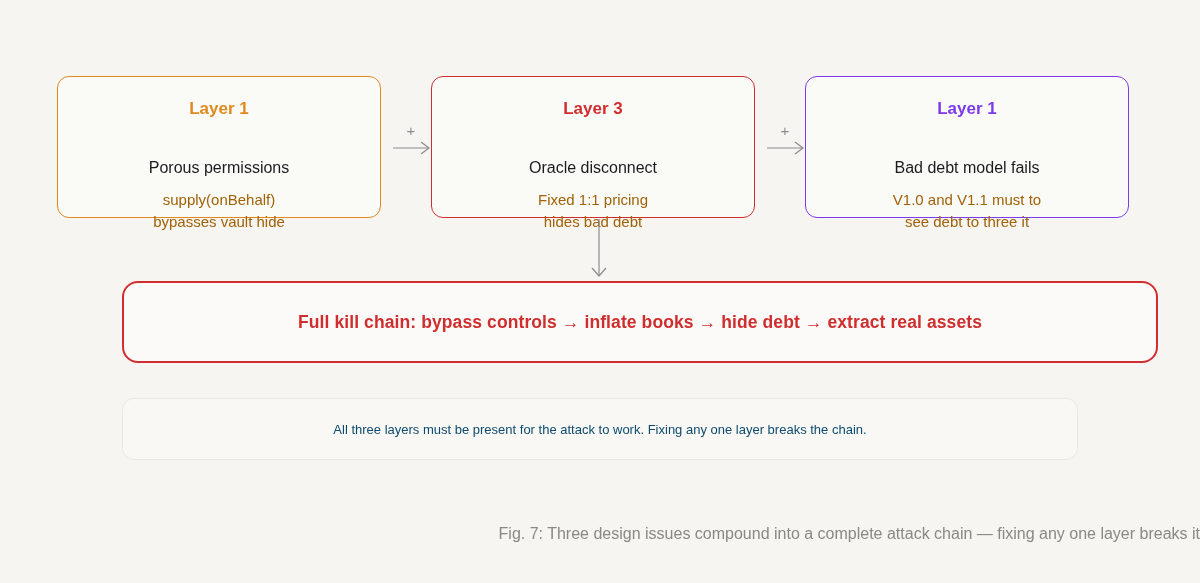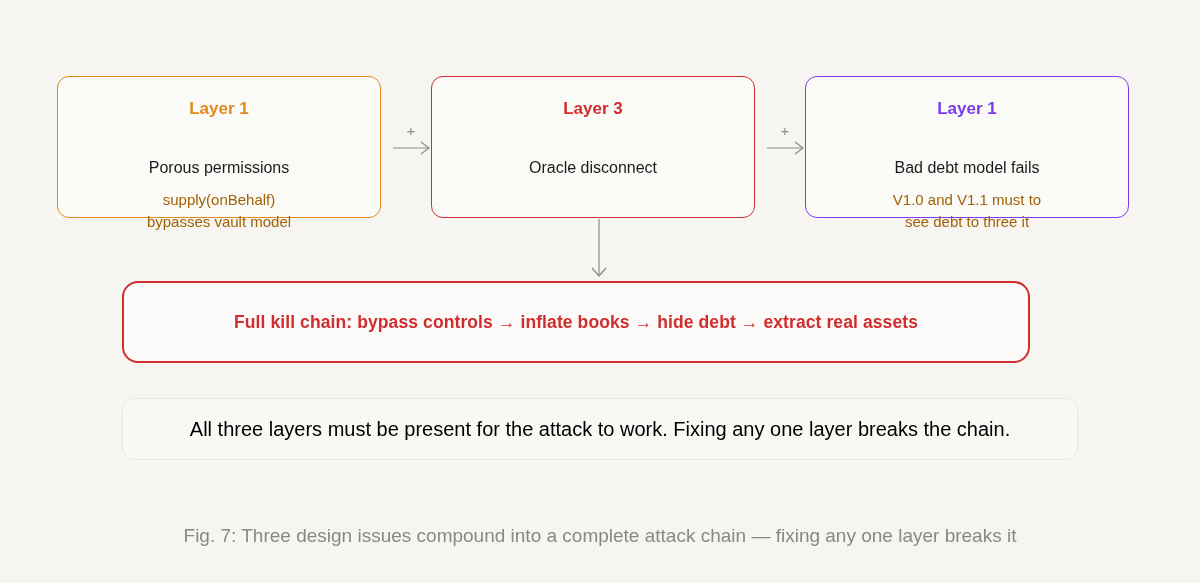--- a/index.html
+++ b/index.html
@@ -69,21 +69,21 @@
   svg.arrows path {
     stroke: #8c8c8c;
     stroke-width: 1.2;
     fill: none;
   }
   
   .killchain-box {
     position: absolute;
     left: 122px;
     top: 281px;
-    width: 908px;
+    width: 1036px;
     height: 82px;
     box-sizing: border-box;
     border: 2px solid #d02e2e;
     border-radius: 16px;
     background: #fbfaf8;
     display: flex;
     align-items: center;
     justify-content: center;
   }
   .killchain-text {
@@ -101,51 +101,55 @@
     height: 62px;
     box-sizing: border-box;
     border: 1px solid #e8e7e4;
     border-radius: 12px;
     background: #f9f8f5;
     display: flex;
     align-items: center;
     justify-content: center;
   }
   .note-text {
-    font-size: 20px;
-    color: #000000;
+    font-size: 13px;
+    color: #0c4a6e;
   }
   
   .caption {
     position: absolute;
     left: 0;
     top: 525px;
     width: 1200px;
-    text-align: center;
-    font-size: 19px;
+    text-align: right;
+    font-size: 16px;
     color: #8a8884;
   }
 </style>
 </head>
 <body>
 
 <div class="canvas">
 
   <div class="layer-box b1" style="border-color: rgb(224, 138, 30);">
     <div class="layer-title" style="color: rgb(224, 138, 30);">Layer 1</div>
     <div class="layer-subtitle">Porous permissions</div>
     <div class="layer-detail">
       <div>supply(onBehalf)</div>
-      <div>bypasses vault model</div>
+      <div>bypasses vault hide</div>
     </div>
   </div>
 
   <div class="layer-box b2" style="border-color: rgb(208, 46, 46);">
     <div class="layer-title" style="color: rgb(208, 46, 46);">Layer 3</div>
     <div class="layer-subtitle">Oracle disconnect</div>
+    <div class="layer-detail">
+      <div>Fixed 1:1 pricing</div>
+      <div>hides bad debt</div>
+    </div>
   </div>
 
   <div class="layer-box b3" style="border-color: rgb(124, 58, 237);">
     <div class="layer-title" style="color: rgb(124, 58, 237);">Layer 1</div>
     <div class="layer-subtitle">Bad debt model fails</div>
     <div class="layer-detail">
       <div>V1.0 and V1.1 must to</div>
       <div>see debt to three it</div>
     </div>
   </div>

